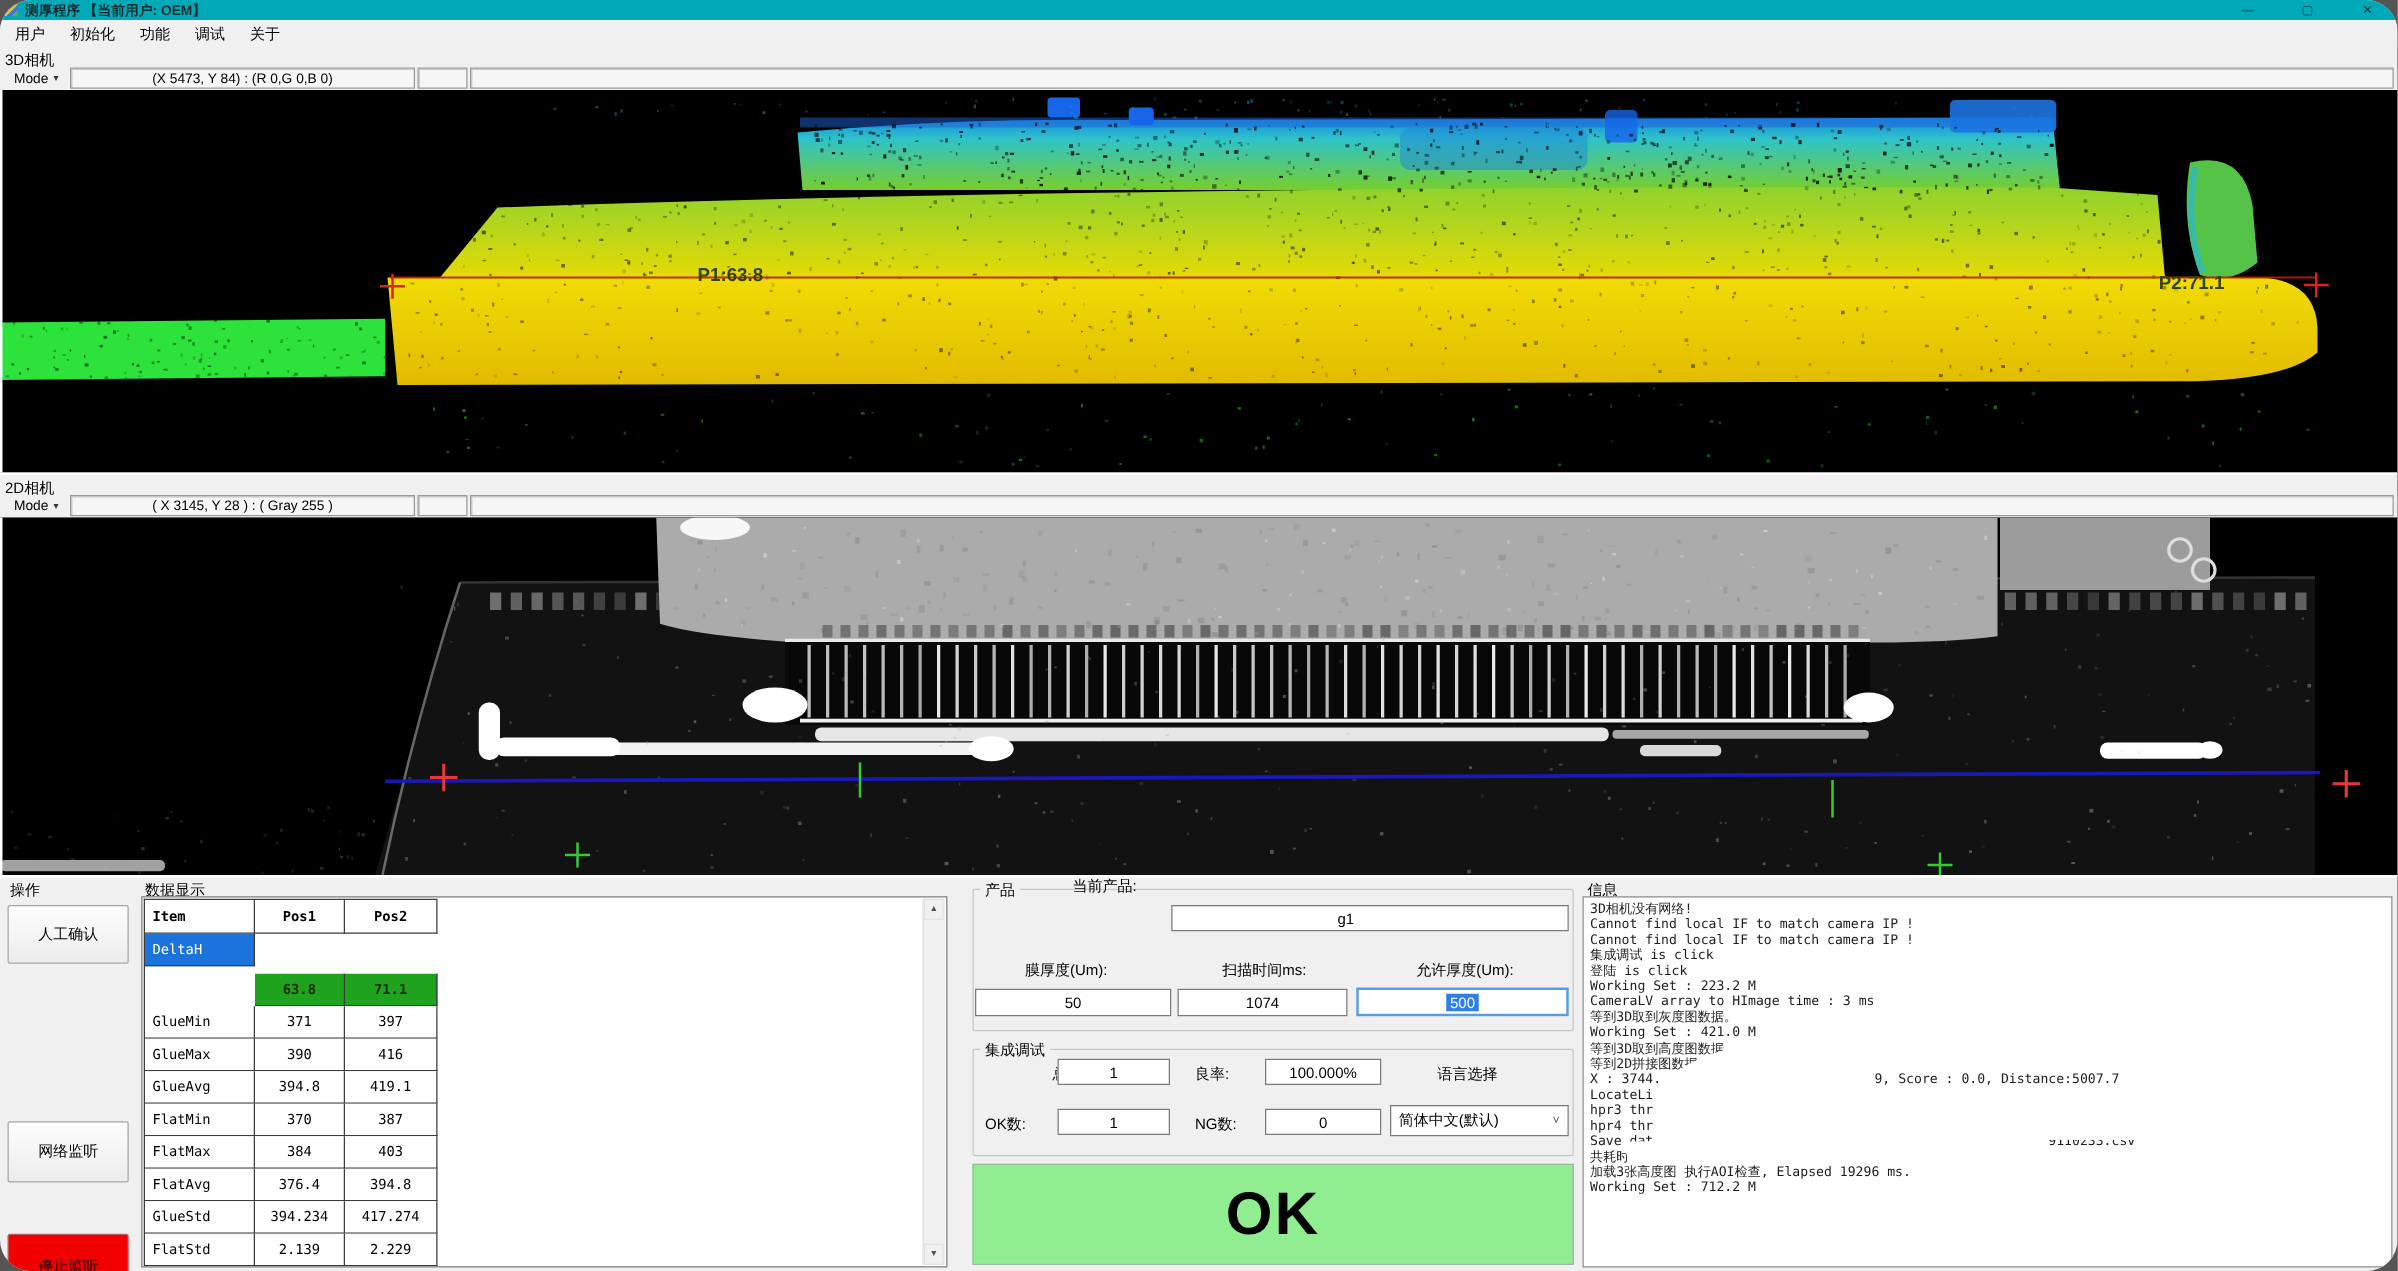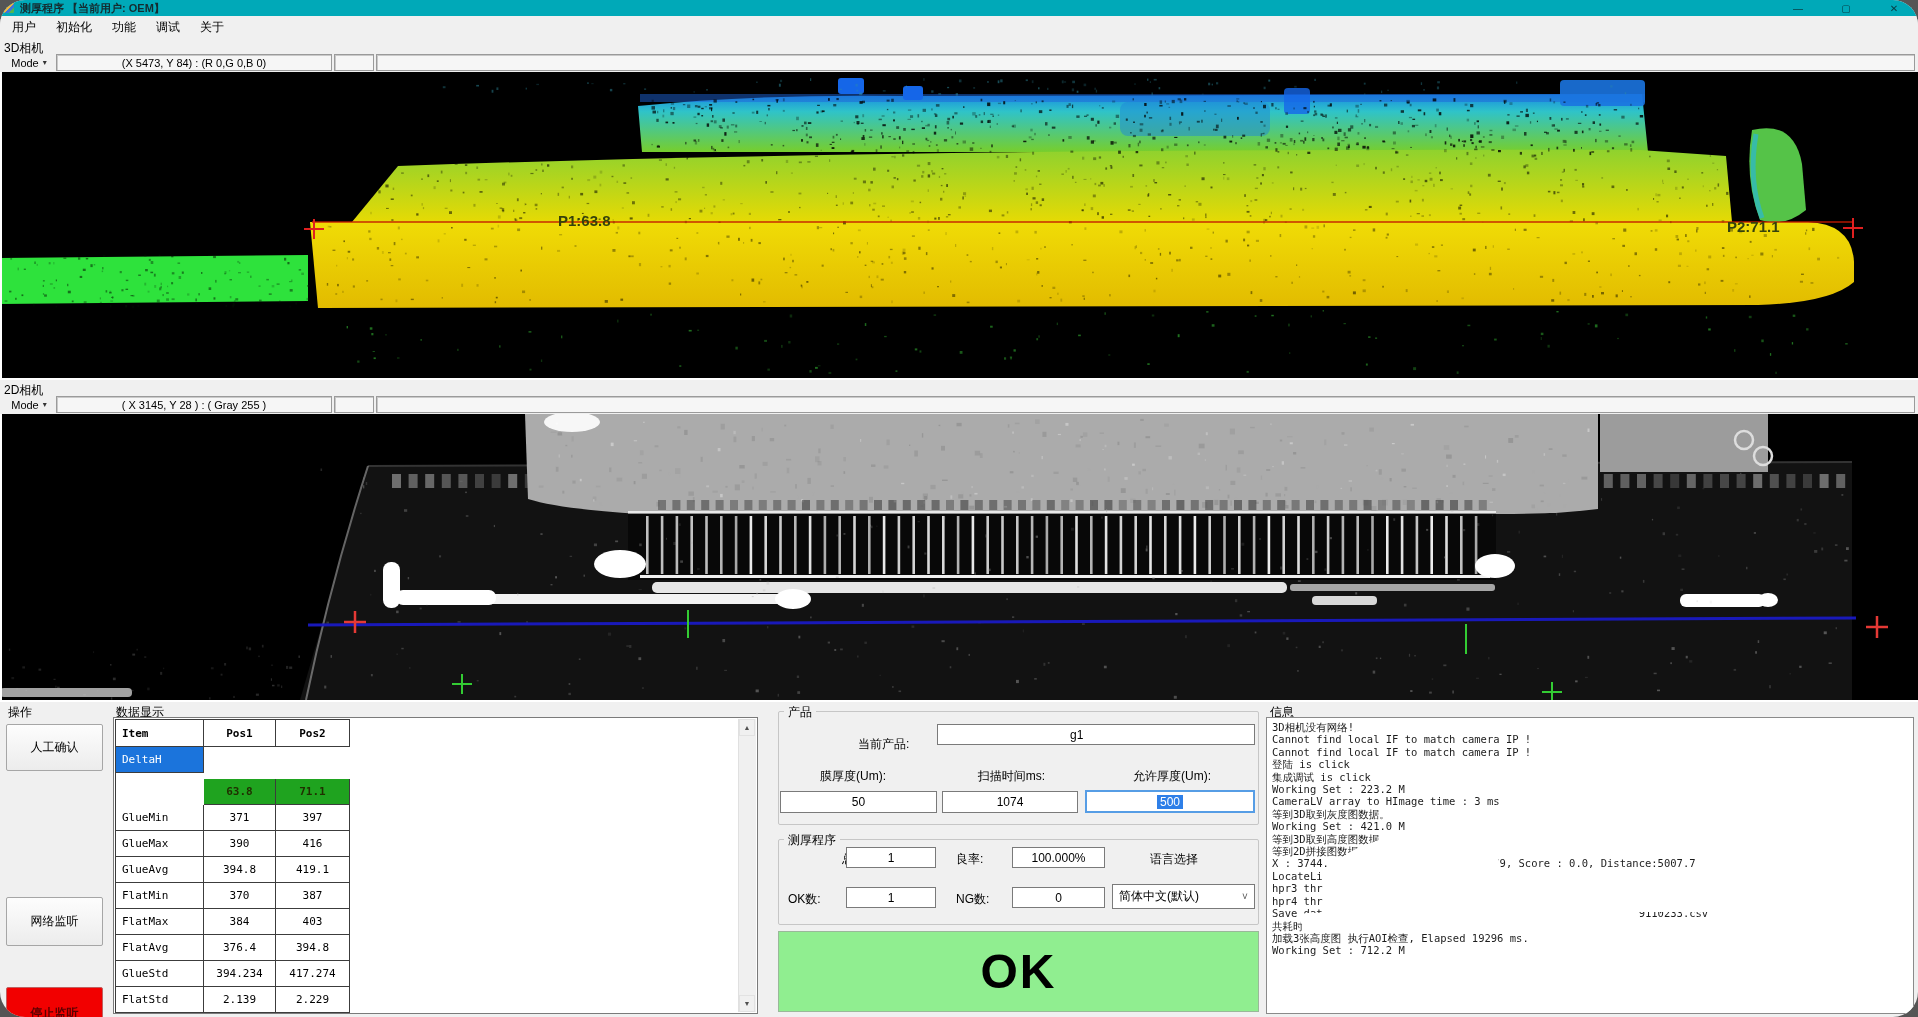--- a/index.html
+++ b/index.html
@@ -2550,33 +2550,33 @@
         </div>
       </div>
     <div class="sbar">
       <div class="sb-btn" style="top:0;">▲</div>
       <div class="sb-btn" style="bottom:0;">▼</div>
     </div>
   </div>
 
   <div class="grp" style="left:778px;top:711px;width:481px;height:114px;"></div>
   <div class="grp-label" style="left:784px;top:704px;">产品</div>
-  <div class="flabel" style="left:858px;top:736px;">当前产品:</div>
+  <div class="flabel" style="left:858px;top:701px;">当前产品:</div>
   <div class="tbx" style="left:937px;top:724px;width:318px;height:21px;justify-content:flex-start;padding-left:132px;">g1</div>
   <div class="flabel" style="left:772px;top:768px;width:162px;text-align:center;">膜厚度(Um):</div>
   <div class="flabel" style="left:945px;top:768px;width:133px;text-align:center;">扫描时间ms:</div>
   <div class="flabel" style="left:1088px;top:768px;width:168px;text-align:center;">允许厚度(Um):</div>
   <div class="tbx" style="left:780px;top:791px;width:157px;height:22px;">50</div>
   <div class="tbx" style="left:942px;top:791px;width:136px;height:22px;">1074</div>
   <div class="tbx focus" style="left:1085px;top:790px;width:170px;height:23px;">
     <span class="sel">500</span>
   </div>
 
   <div class="grp" style="left:778px;top:839px;width:481px;height:86px;"></div>
-  <div class="grp-label" style="left:784px;top:832px;">测厚程序</div>
+  <div class="grp-label" style="left:784px;top:832px;">集成调试</div>
   <div class="flabel" style="left:802px;top:851px;margin-left:40px;">总数:</div>
   <div class="tbx" style="left:846px;top:847px;width:90px;height:21px;">1</div>
   <div class="flabel" style="left:956px;top:851px;">良率:</div>
   <div class="tbx" style="left:1012px;top:847px;width:93px;height:21px;">100.000%</div>
   <div class="flabel" style="left:1150px;top:851px;">语言选择</div>
   <div class="flabel" style="left:788px;top:891px;">OK数:</div>
   <div class="tbx" style="left:846px;top:887px;width:90px;height:21px;">1</div>
   <div class="flabel" style="left:956px;top:891px;">NG数:</div>
   <div class="tbx" style="left:1012px;top:887px;width:93px;height:21px;">0</div>
   <div class="ddown" style="left:1112px;top:884px;width:143px;height:25px;">
@@ -2584,22 +2584,22 @@
     <span class="arrow">˅</span>
   </div>
 
   <div class="ok-box">OK</div>
 
   <div class="flabel" style="left:1270px;top:704px;">信息</div>
   <div class="log">
       <div class="log-line">3D相机没有网络!</div>
       <div class="log-line">Cannot find local IF to match camera IP !</div>
       <div class="log-line">Cannot find local IF to match camera IP !</div>
+      <div class="log-line">集成调试 is click</div>
       <div class="log-line">登陆 is click</div>
-      <div class="log-line">集成调试 is click</div>
       <div class="log-line">Working Set : 223.2 M</div>
       <div class="log-line">CameraLV array to HImage time : 3 ms</div>
       <div class="log-line">等到3D取到灰度图数据。</div>
       <div class="log-line">Working Set : 421.0 M</div>
       <div class="log-line">等到3D取到高度图数据。</div>
       <div class="log-line">等到2D拼接图数据。</div>
       <div class="log-line">X : 3744.      /58     Angle : -0.279, Score : 0.0, Distance:5007.7</div>
       <div class="log-line">LocateLi        t :  0</div>
       <div class="log-line">hpr3 thr</div>
       <div class="log-line">hpr4 thr</div>

